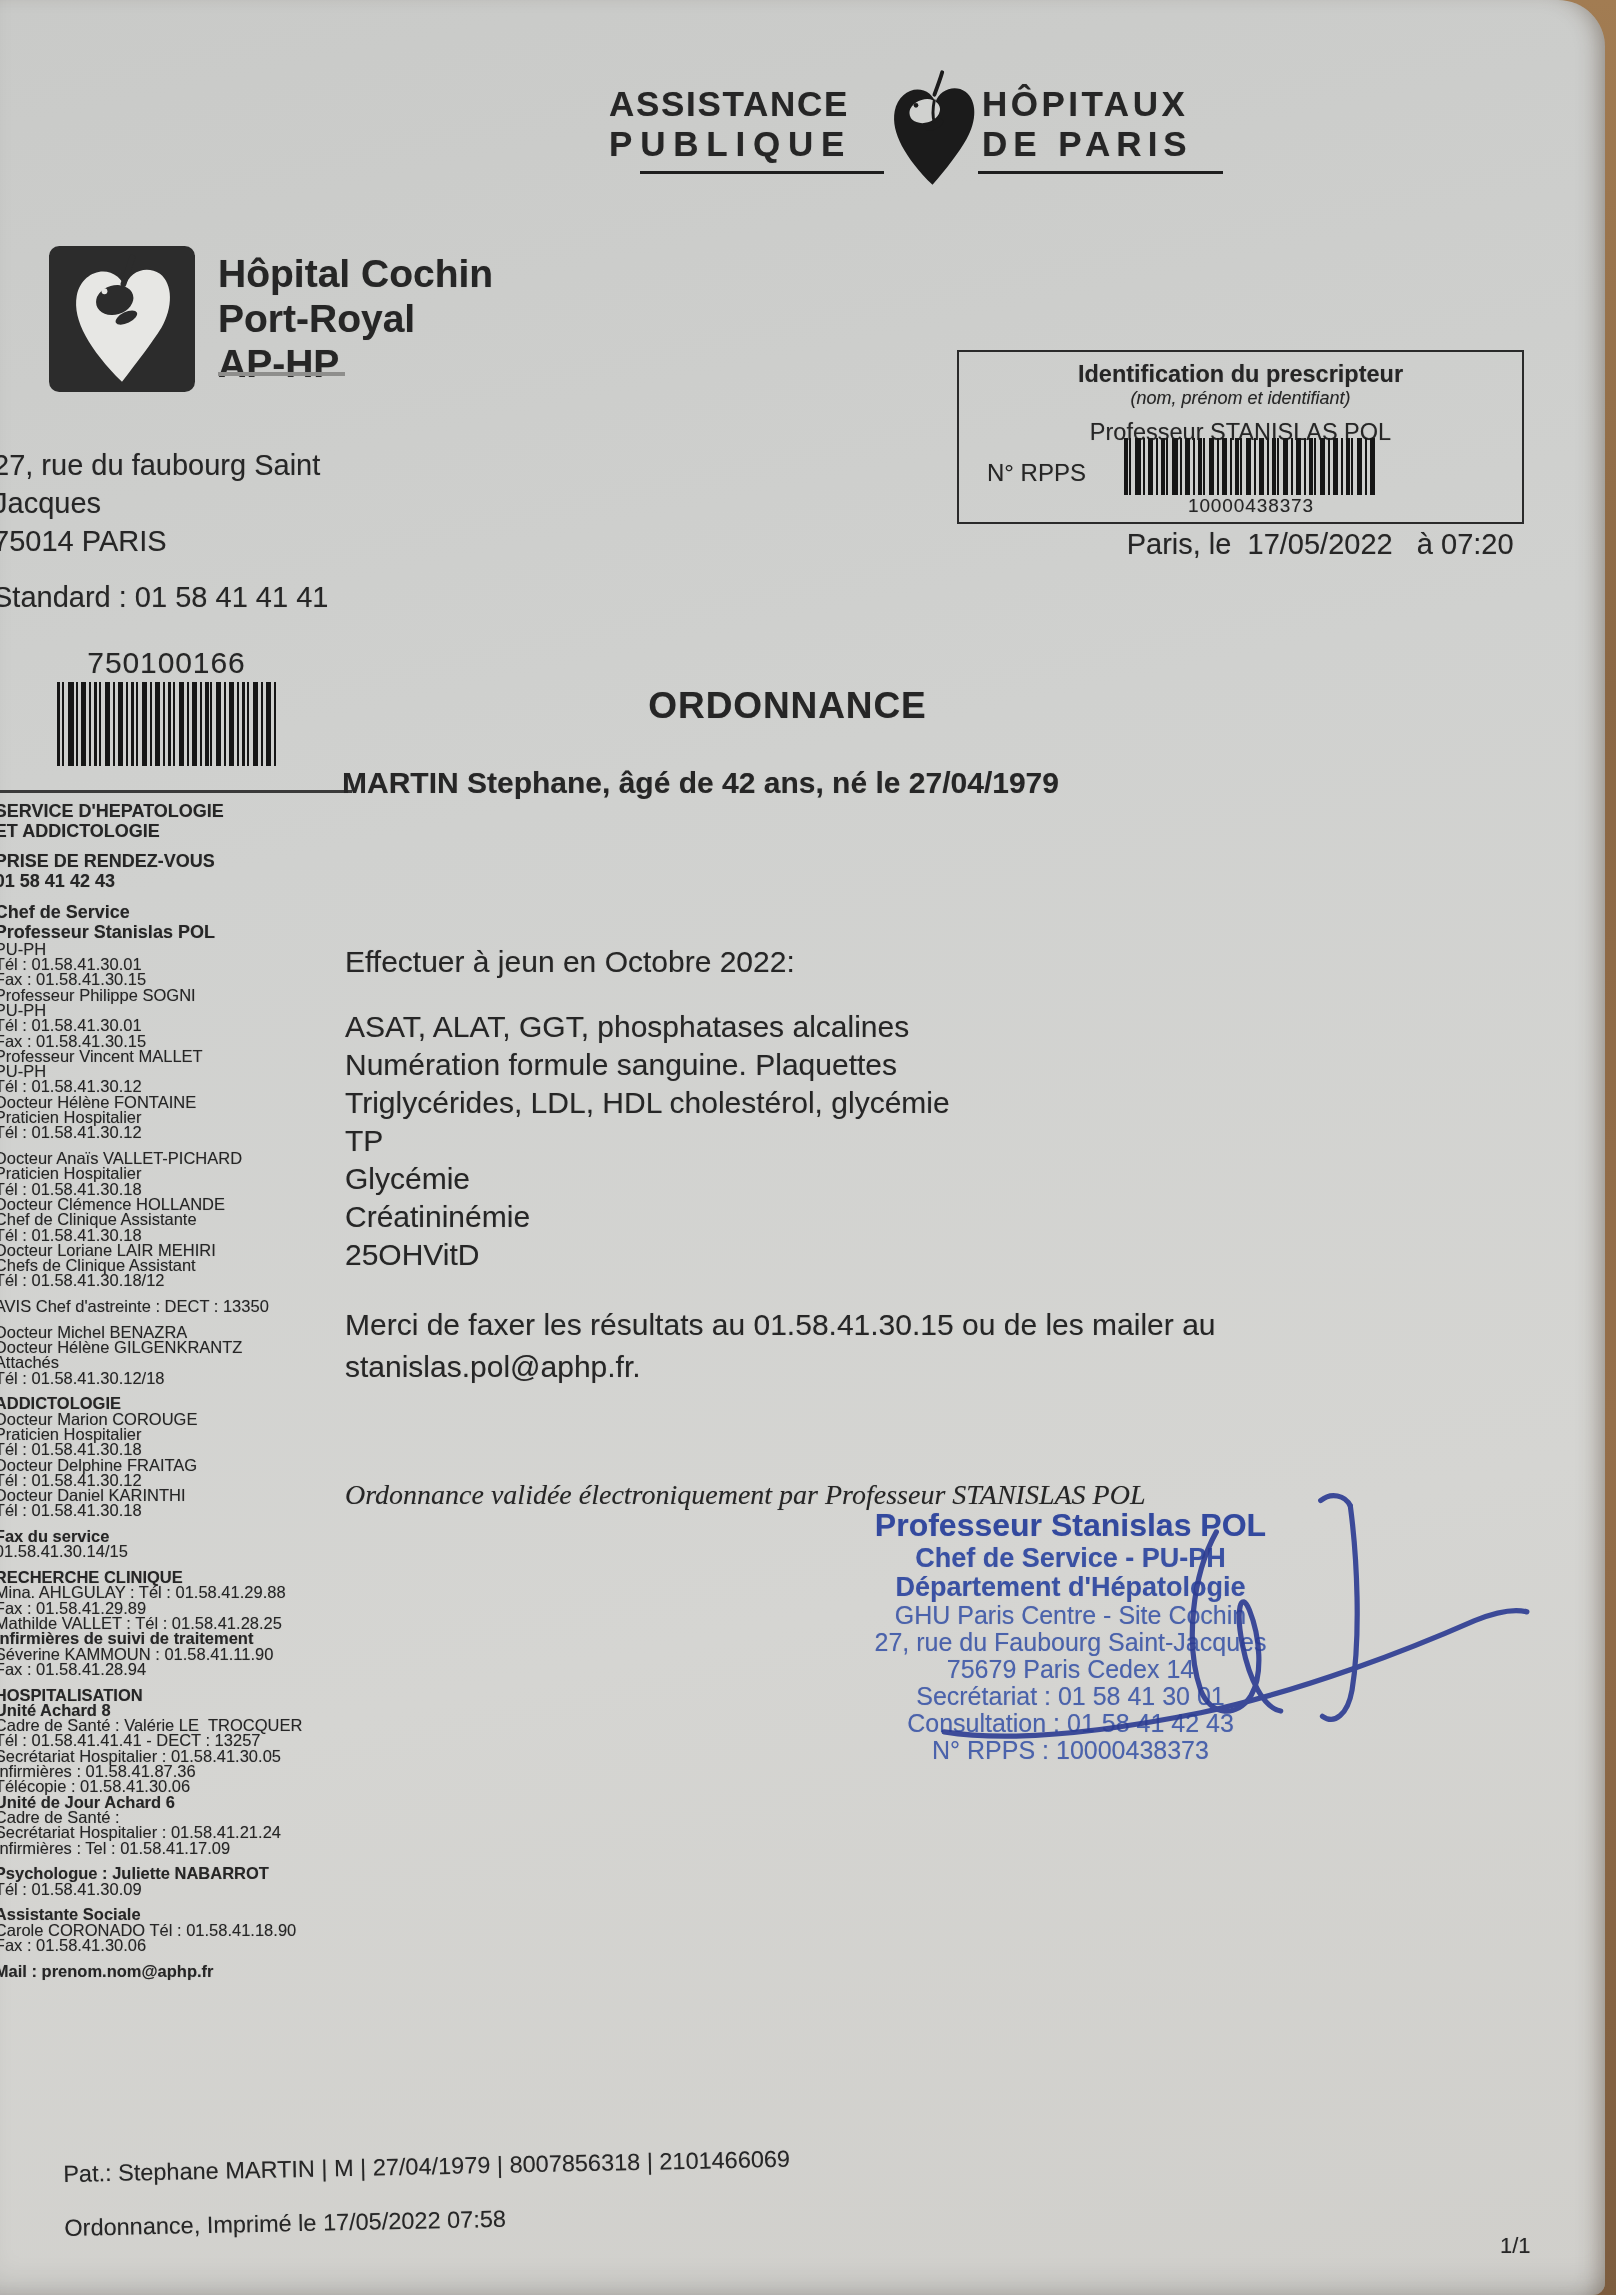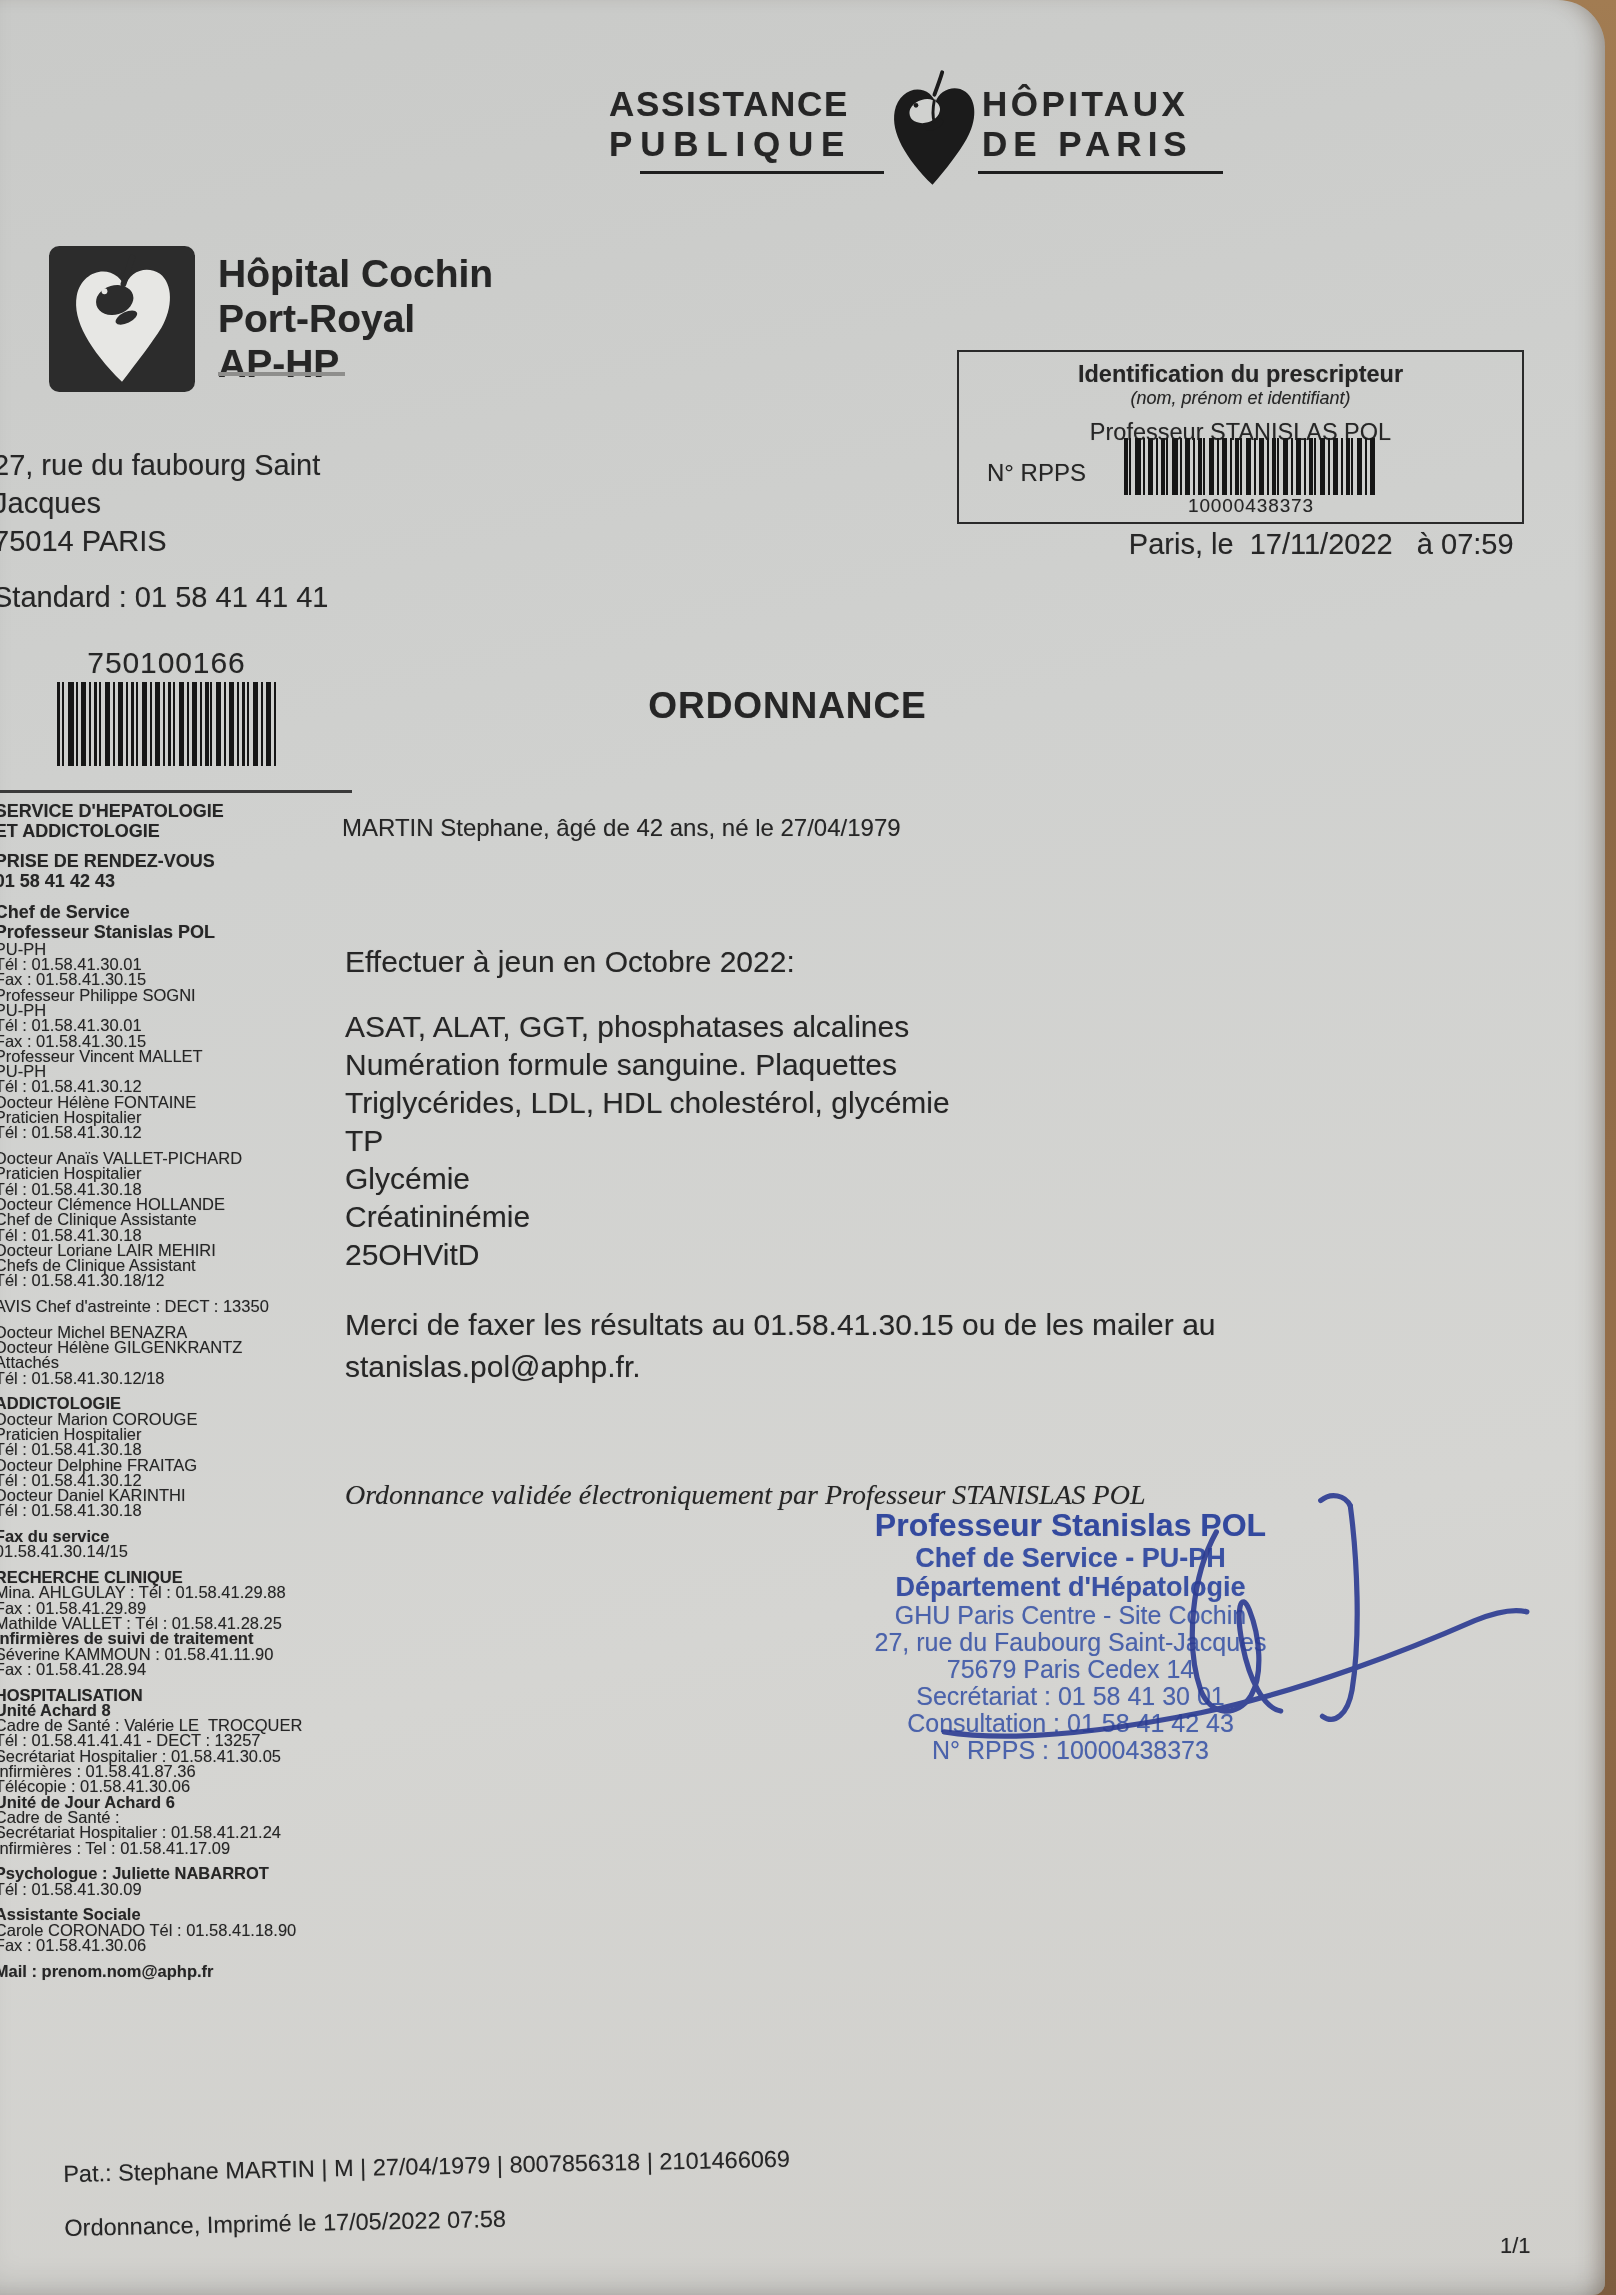--- a/index.html
+++ b/index.html
@@ -68,21 +68,21 @@
   .standard{left:-7px;top:581px;font-size:29px;}
   .date-line{left:944px;top:528px;width:574px;font-size:29px;white-space:pre;text-align:right;padding-right:4.4px;box-sizing:border-box;}
 
   
   .site-num{left:57px;top:646px;width:219px;text-align:center;font-size:30px;letter-spacing:0.9px;}
   .site-bars{left:57px;top:682px;width:219px;height:84px;}
   .side-rule{position:absolute;left:-5.2px;top:790px;width:357px;height:2.6px;background:#3a3a3a;}
 
   
   .doc-title{left:483px;top:648px;width:609px;text-align:center;font-size:37px;font-weight:bold;letter-spacing:0.9px;margin-top:37px;}
-  .patient-line{left:342px;top:766px;font-size:24px;font-weight:normal;margin-top:48px;}
+  .patient-line{left:342px;top:766px;font-size:30px;font-weight:bold;}
 
   
   .side{left:-5.2px;top:801px;width:348px;font-size:16.5px;color:#2e2e2e;}
   .side .line{line-height:15.3px;}
   .side .big{font-size:18px;line-height:20px;}
   .side .b{font-weight:bold;}
   .side .gap{margin-top:10.4px;}
 
   
   .rx-intro{left:345px;top:945px;font-size:30px;}
@@ -155,21 +155,21 @@
     </div>
   </div>
 
   <div class="t address">
     <div class="line">27, rue du faubourg Saint</div>
     <div class="line">Jacques</div>
     <div class="line">75014 PARIS</div>
   </div>
   <div class="t standard line">Standard : 01 58 41 41 41</div>
 
-  <div class="t date-line line">Paris, le  17/11/2022   à 07:59</div>
+  <div class="t date-line line">Paris, le  17/05/2022   à 07:20</div>
 
   <div class="t site-num">750100166</div>
   <div class="t site-bars bars"></div>
   <div class="side-rule"></div>
 
   <div class="t doc-title">ORDONNANCE</div>
   <div class="t patient-line">MARTIN Stephane, âgé de 42 ans, né le 27/04/1979</div>
 
   <div class="t side">
       <div class="line b big">SERVICE D'HEPATOLOGIE</div>

